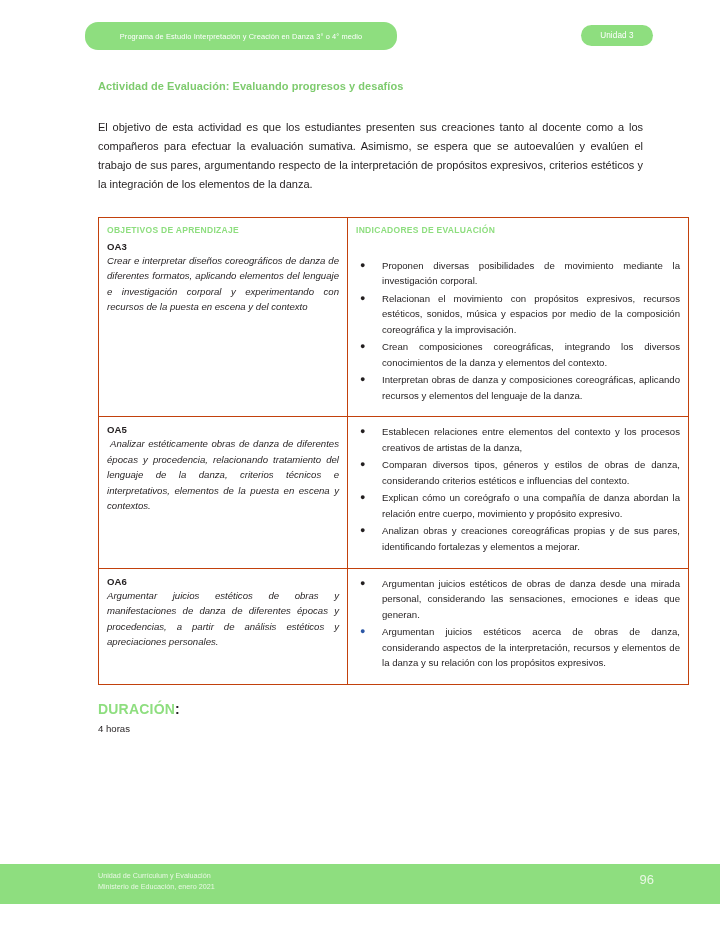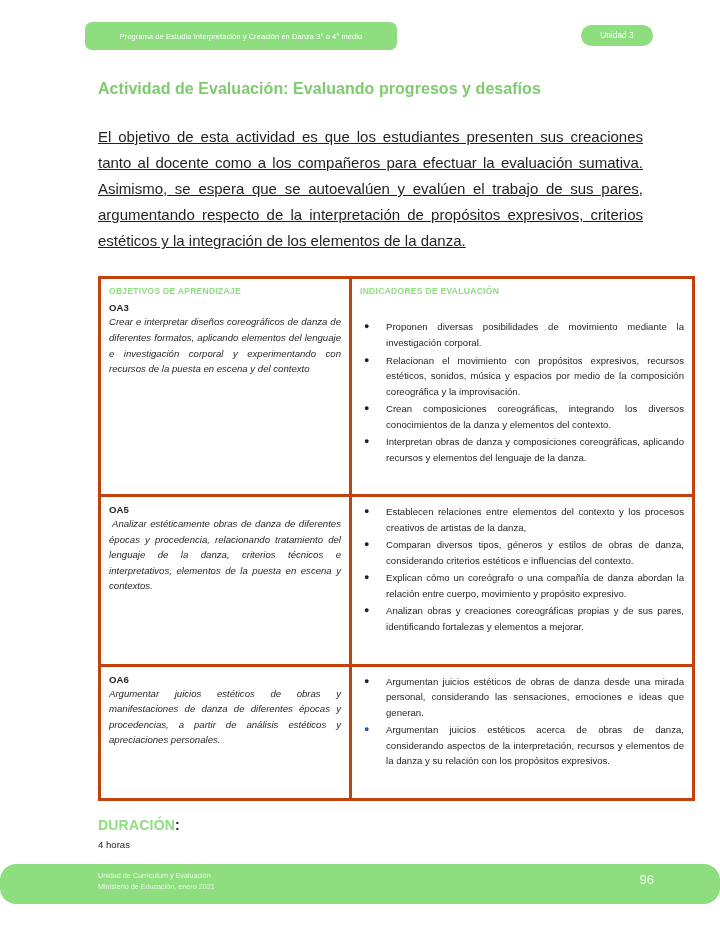--- a/index.html
+++ b/index.html
@@ -24,21 +24,21 @@
     width: 720px;
     height: 62px;
   }
   .header-pill {
     position: absolute;
     left: 85px;
     top: 22px;
     width: 312px;
     height: 28px;
     background: #8ede7f;
-    border-radius: 7px;
+    border-radius: 13px;
     display: flex;
     align-items: center;
     justify-content: center;
   }
   .header-pill-text {
     font-size: 7.4px;
     color: #ffffff;
     letter-spacing: 0.12px;
     white-space: nowrap;
   }
@@ -62,54 +62,53 @@
 
   
   .page-body {
     position: absolute;
     left: 98px;
     top: 80px;
     width: 556px;
   }
 
   .activity-title {
-    font-size: 16px;
+    font-size: 11px;
     font-weight: bold;
     color: #7ecb6e;
     margin: 0 0 26px 0;
     letter-spacing: 0.05px;
   }
 
   .section-label {
     font-size: 8.6px;
     font-weight: bold;
     color: #8ede7f;
     letter-spacing: 0.35px;
     margin: 0 0 12px 0;
   }
 
   .intro-paragraph {
-    font-size: 15px;
+    font-size: 11px;
     line-height: 1.74;
     text-align: justify;
     margin: 0 11px 22px 0;
     color: #231f20;
-    text-decoration: underline;
   }
 
   
   table.oa-table {
     width: 556px;
     border-collapse: collapse;
     table-layout: fixed;
   }
   table.oa-table td {
-    border: 3px solid #c2410c;
+    border: 1px solid #c2410c;
     vertical-align: top;
-    padding: 7px 8px 27px 8px;
+    padding: 7px 8px 11px 8px;
   }
   td.col-left  { width: 232px; }
   td.col-right { width: 324px; margin-top: 28px; }
 
   .col-head {
     font-size: 8.5px;
     font-weight: bold;
     color: #8ede7f;
     letter-spacing: 0.3px;
     margin-bottom: 6px;
@@ -173,21 +172,20 @@
   }
 
   
   .footer-bar {
     position: absolute;
     left: 0;
     bottom: 28px;
     width: 720px;
     height: 40px;
     background: #8ede7f;
-    border-radius: 16px;
   }
   .footer-left {
     position: absolute;
     left: 98px;
     top: 7px;
     font-size: 7.2px;
     line-height: 1.52;
     color: #e9f8e4;
   }
   .footer-page {

